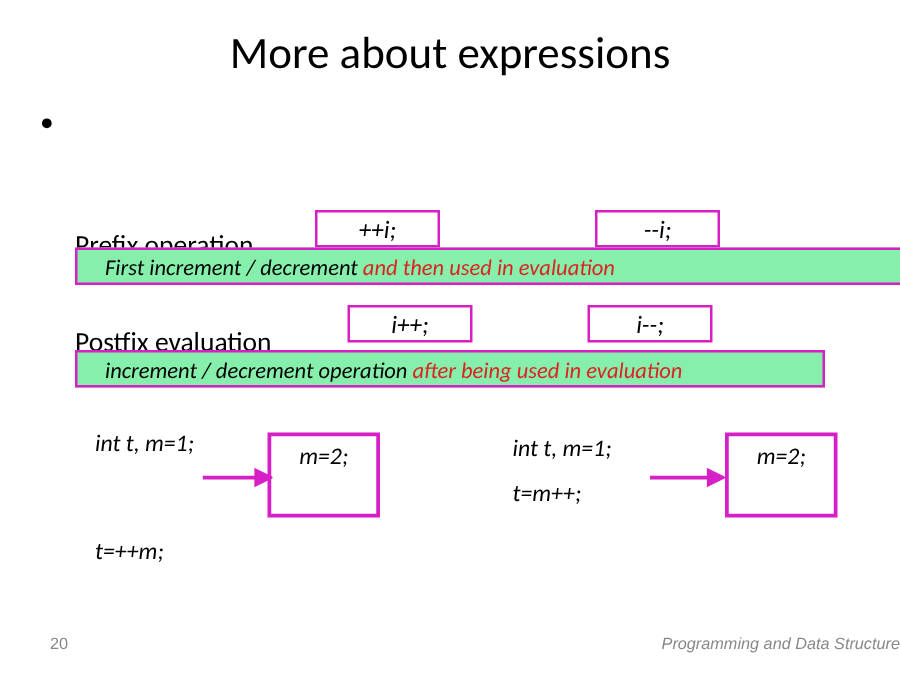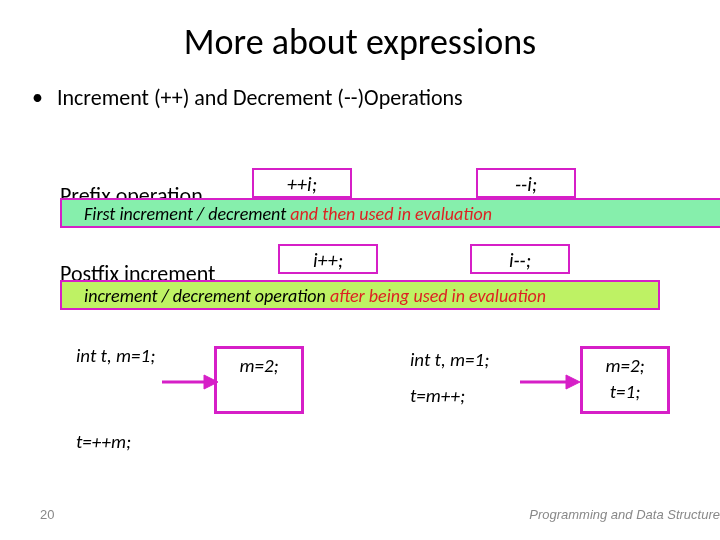--- a/index.html
+++ b/index.html
@@ -107,21 +107,21 @@
     line-height: 28px;
     background: #fff;
   }
   .explain-bar-2 {
     position: absolute;
     left: 60px;
     top: 280px;
     width: 600px;
     height: 30px;
     border: 2px solid #d61fc7;
-    background: #bef264;
+    background: #86efac;
     font-size: 18px;
     font-style: italic;
     line-height: 28px;
     padding-left: 22px;
   }
   .explain-bar-2 .red { color: #d22; font-style: italic; }
   .code-left-1 {
     position: absolute;
     left: 76px;
     top: 344px;
@@ -200,31 +200,30 @@
   .footer .right { color: #888; font-style: normal; }
   .footer .left { color: #888; }
 </style>
 </head>
 <body>
 
 <div class="title">More about expressions</div>
 
 <div class="bullet-row">
   <span class="bullet-dot">•</span>
-  <span>Increment (++) and Decrement (--)Operations</span>
 </div>
 
 <div class="prefix-label">Prefix operation</div>
 <div class="prefix-box-1">++i;</div>
 <div class="prefix-box-2">--i;</div>
 <div class="explain-bar-1">
   <span>First increment / decrement </span><span class="red">and then used in evaluation</span>
 </div>
 
-<div class="postfix-label">Postfix increment</div>
+<div class="postfix-label">Postfix evaluation</div>
 <div class="postfix-box-1">i++;</div>
 <div class="postfix-box-2">i--;</div>
 <div class="explain-bar-2">
   <span>increment / decrement operation </span><span class="red">after being  used in evaluation</span>
 </div>
 
 <div class="code-left-1">int t, m=1;</div>
 <div class="code-left-2">t=++m;</div>
 
 <svg class="arrow" style="left:162px; top:370px;" width="56" height="24">
@@ -239,19 +238,18 @@
 <div class="code-right-1">int t, m=1;</div>
 <div class="code-right-2">t=m++;</div>
 
 <svg class="arrow" style="left:520px; top:370px;" width="60" height="24">
   <line x1="0" y1="12" x2="46" y2="12" stroke-width="3"></line>
   <polygon points="46,5 60,12 46,19"></polygon>
 </svg>
 
 <div class="result-box-2">
   <div>m=2;</div>
-  <div>t=1;</div>
 </div>
 
 <div class="footer">
   <span class="center">Programming and Data Structure</span>
   <span class="right">20</span>
 </div>
 
 </body></html>

